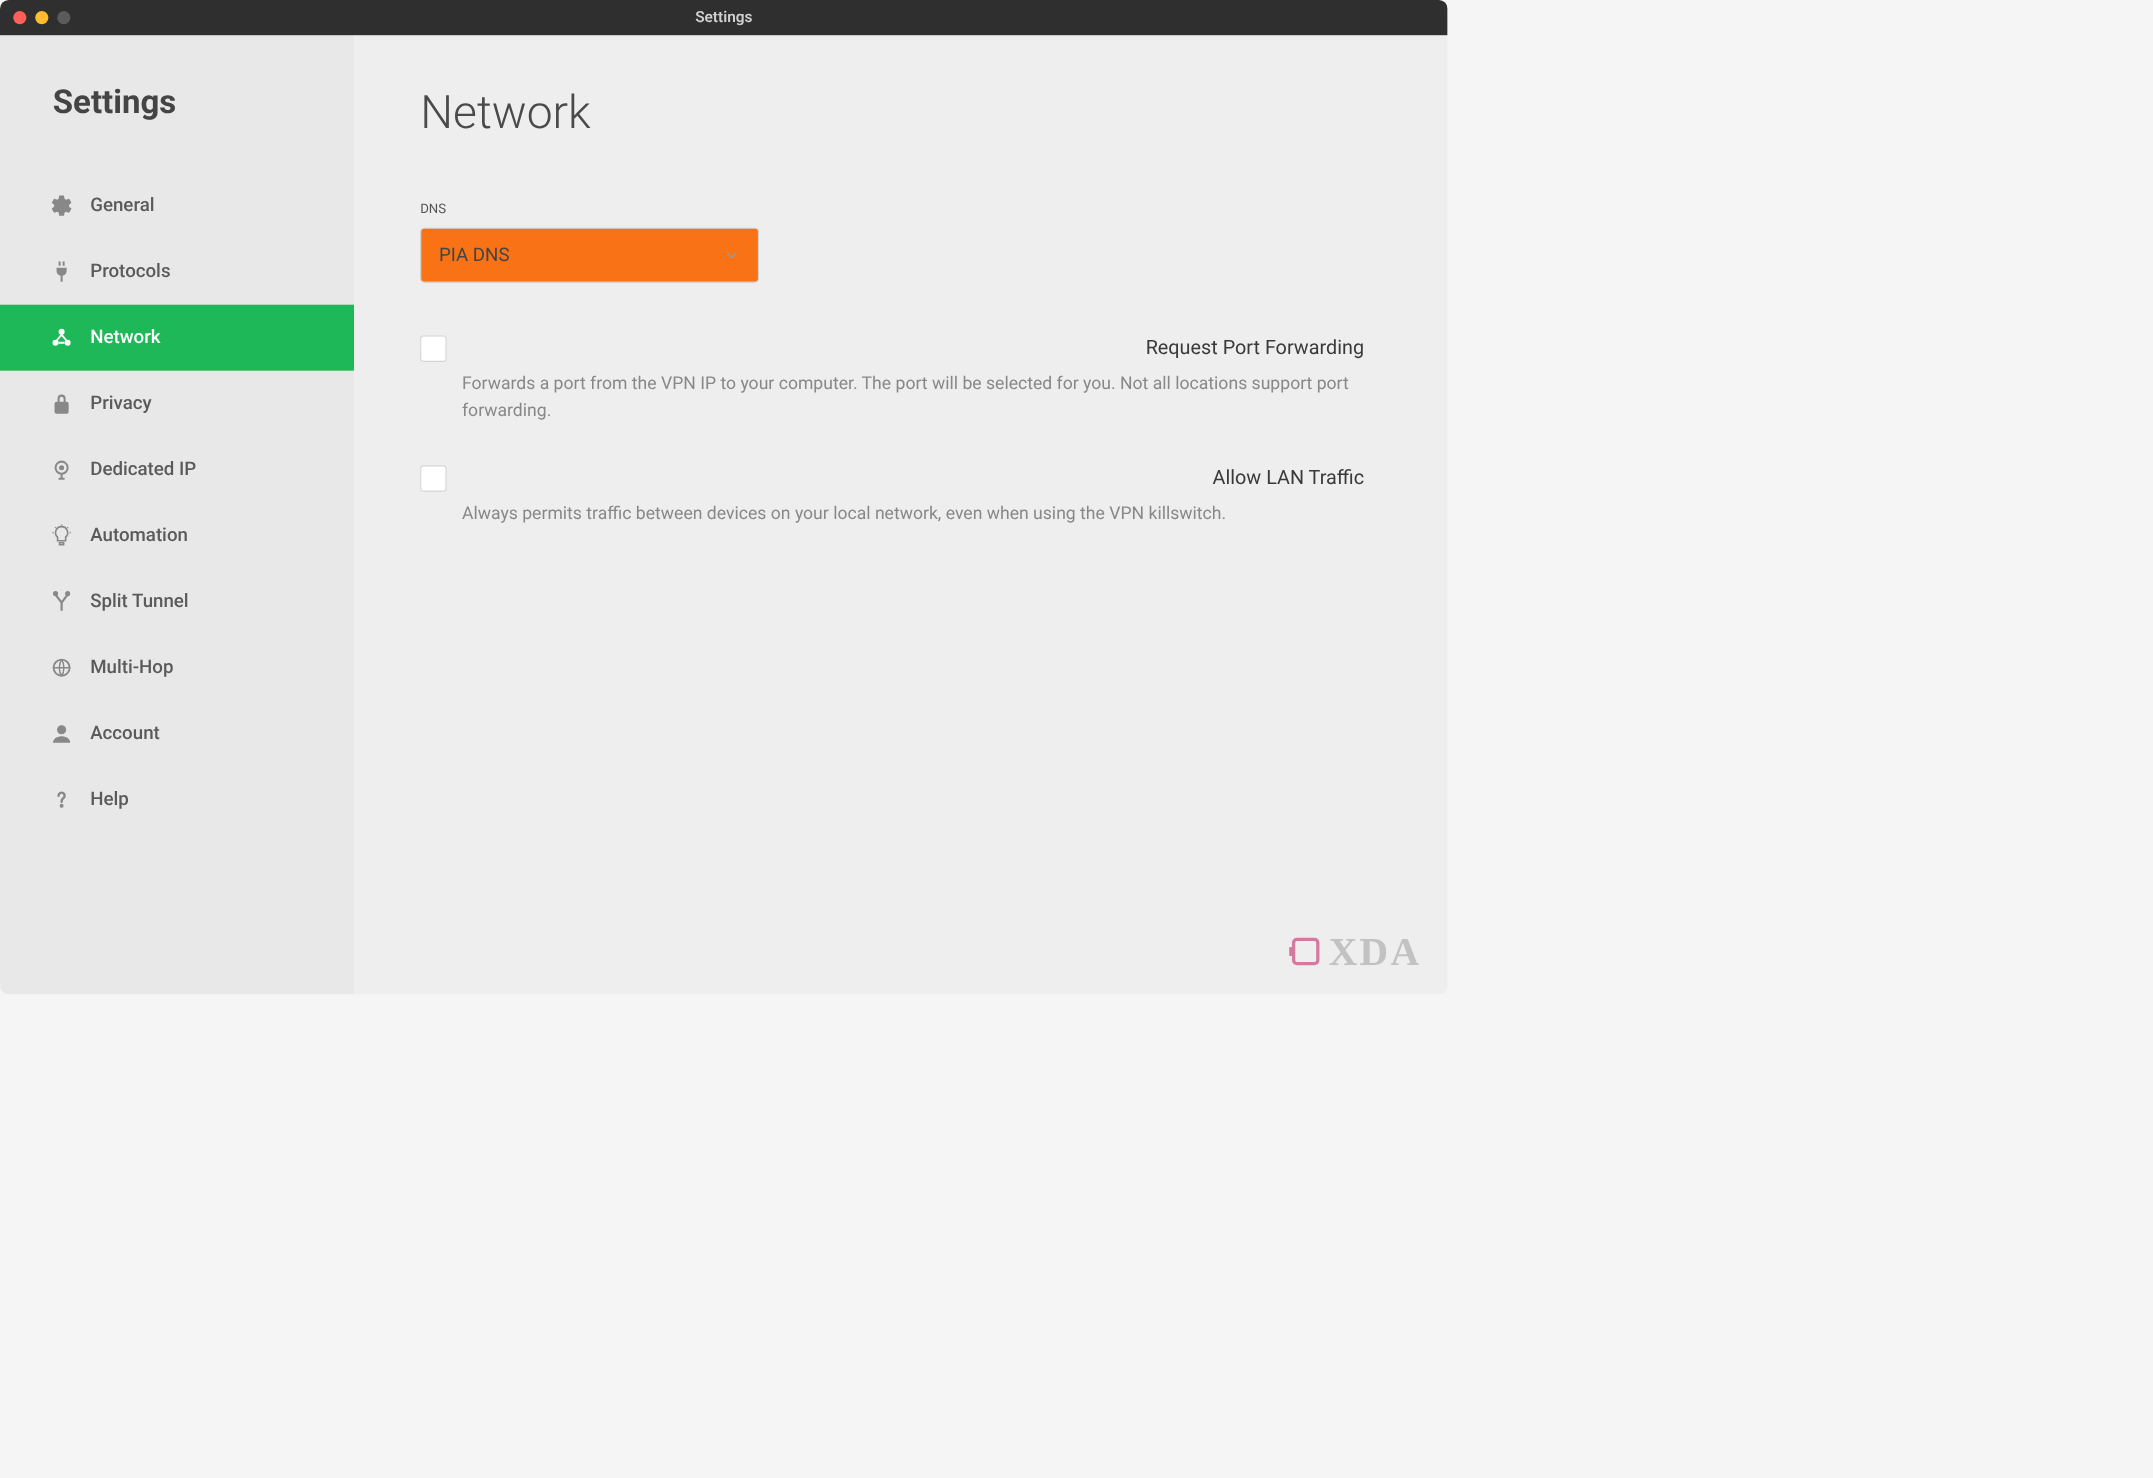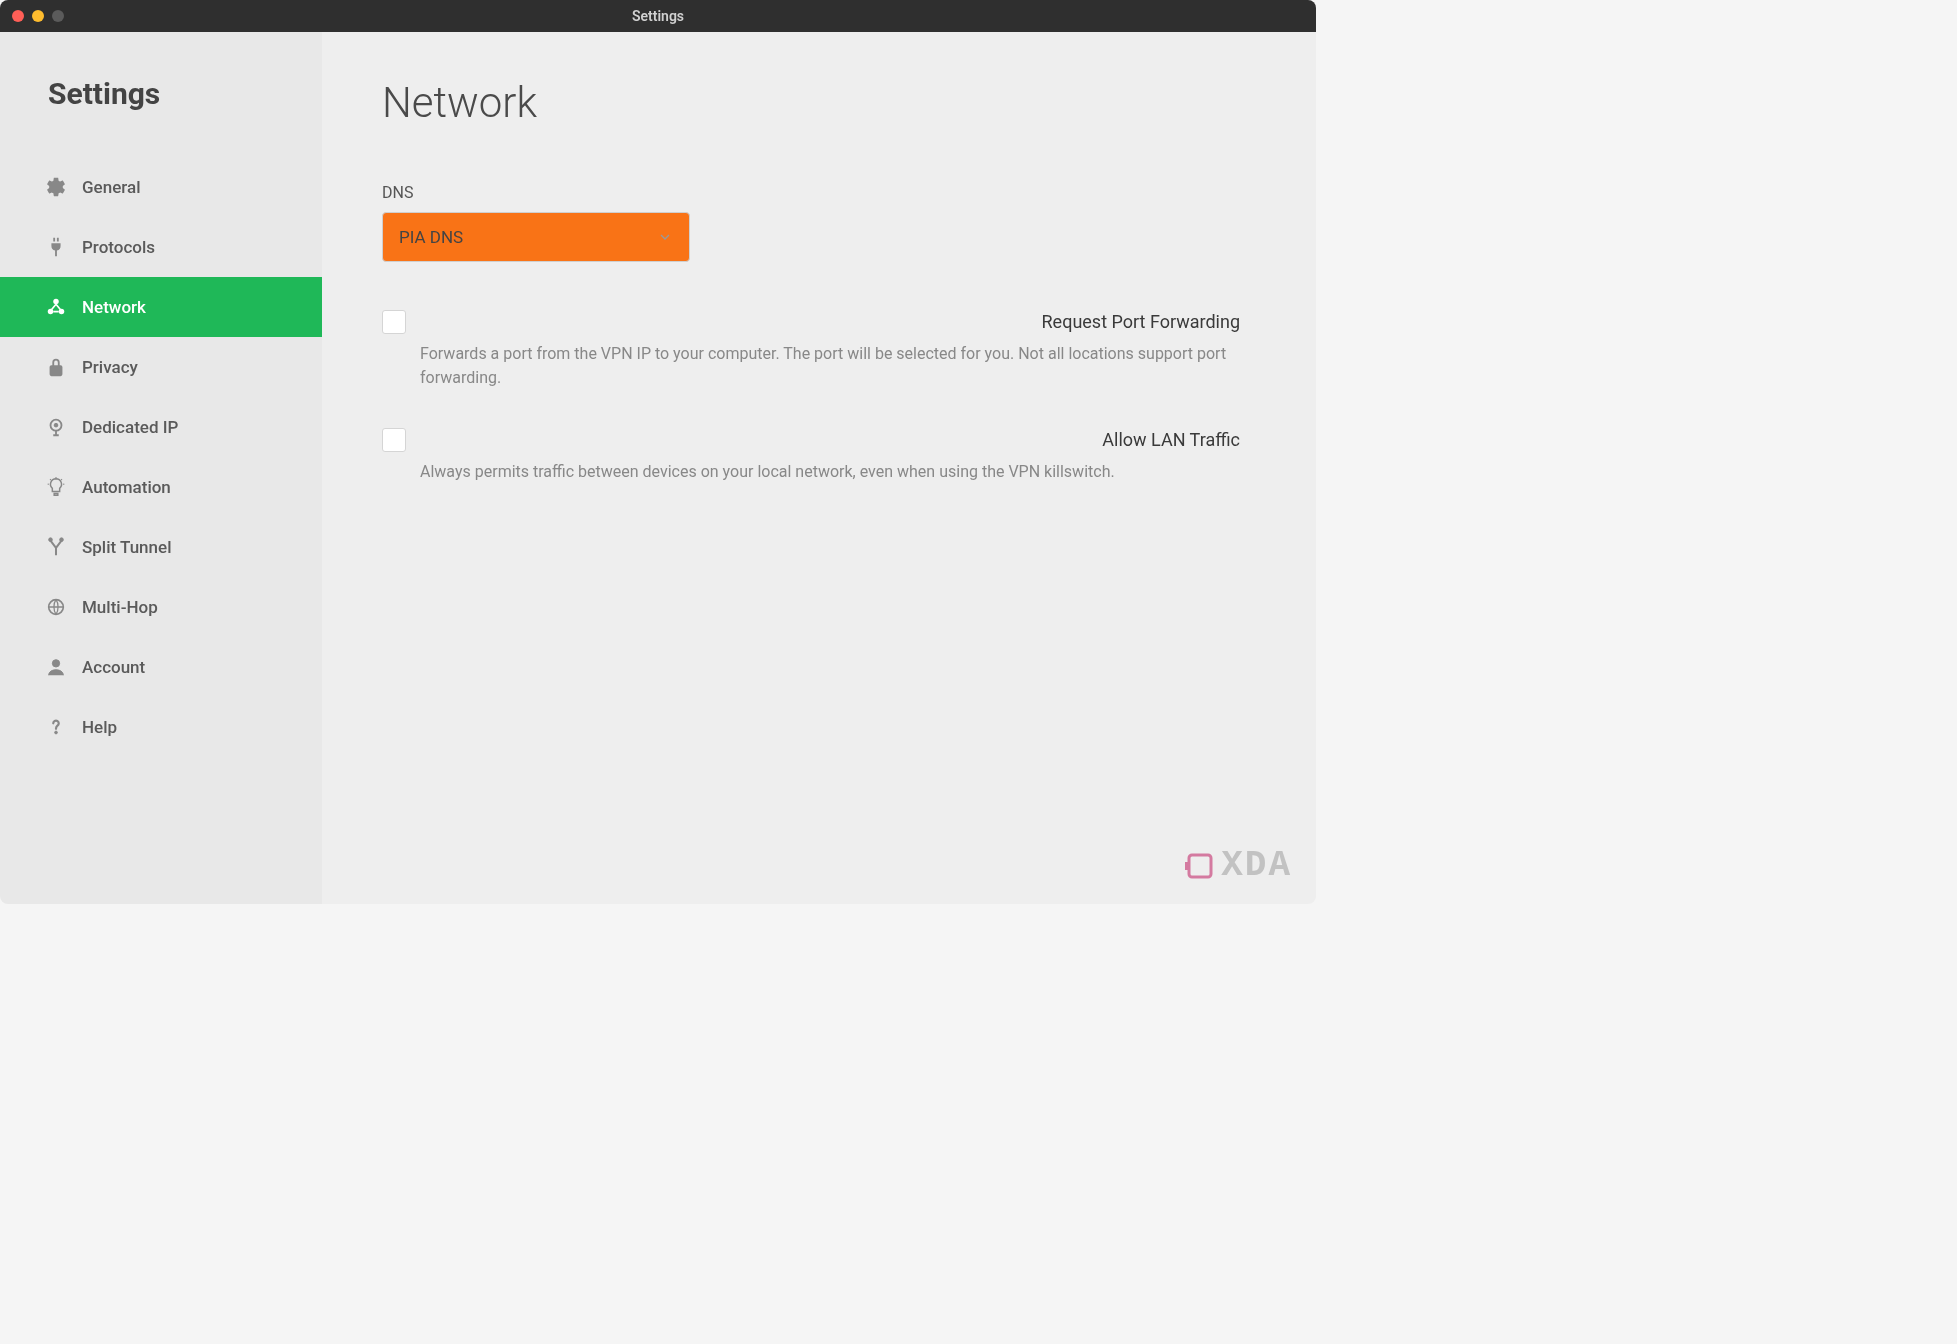--- a/index.html
+++ b/index.html
@@ -103,21 +103,21 @@
       padding: 46px 60px;
       overflow-y: auto;
     }
     .page-title {
       font-size: 42px;
       font-weight: 300;
       color: #4a4a4a;
       margin-bottom: 56px;
     }
     .field-label {
-      font-size: 16px;
+      font-size: 12px;
       color: #555555;
       margin-bottom: 10px;
       font-weight: 400;
     }
     .select-wrap {
       position: relative;
       width: 308px;
       margin-bottom: 48px;
     }
     .select {
@@ -181,21 +181,21 @@
       position: absolute;
       bottom: 18px;
       right: 24px;
       font-size: 36px;
       font-weight: 700;
       letter-spacing: 2px;
       color: rgba(140,140,140,0.45);
       display: flex;
       align-items: center;
       gap: 4px;
-      font-family: Liberation Mono, monospace;
+      font-family: Liberation Serif, serif;
     }
     .watermark-icon {
       width: 34px;
       height: 34px;
     }
     .watermark-icon svg { width:34px; height:34px; }
     .wrapper {
       position: relative;
       width: 1316px;
       height: 904px;

